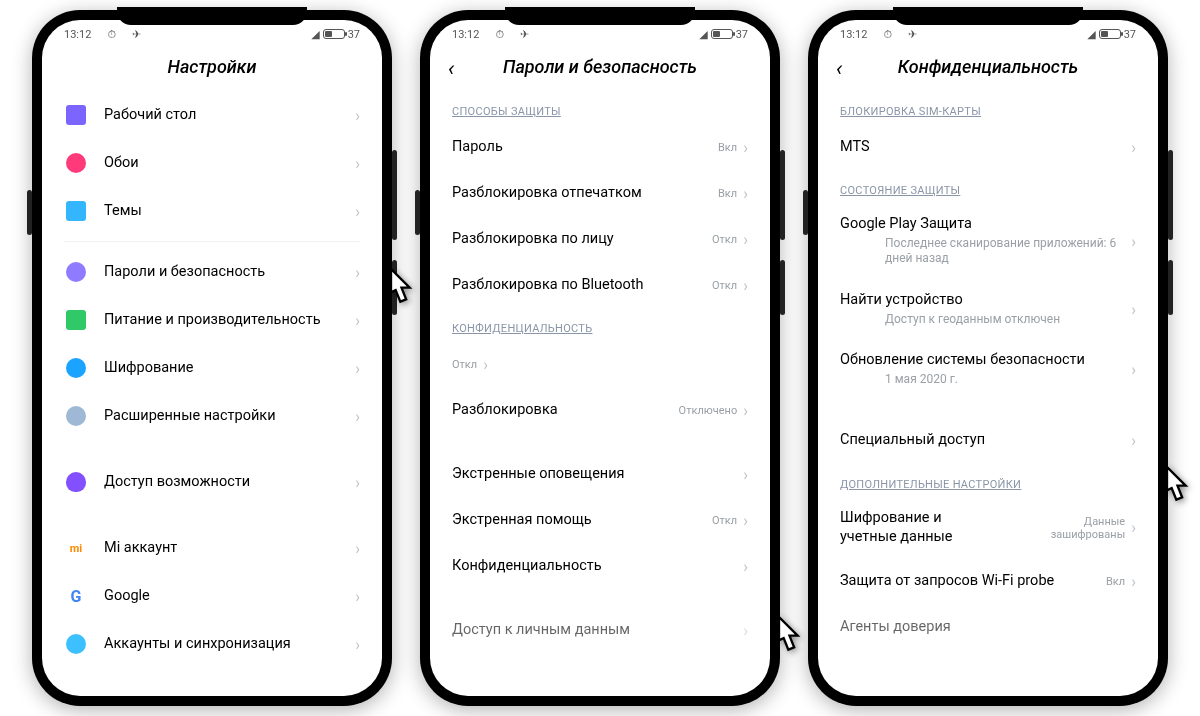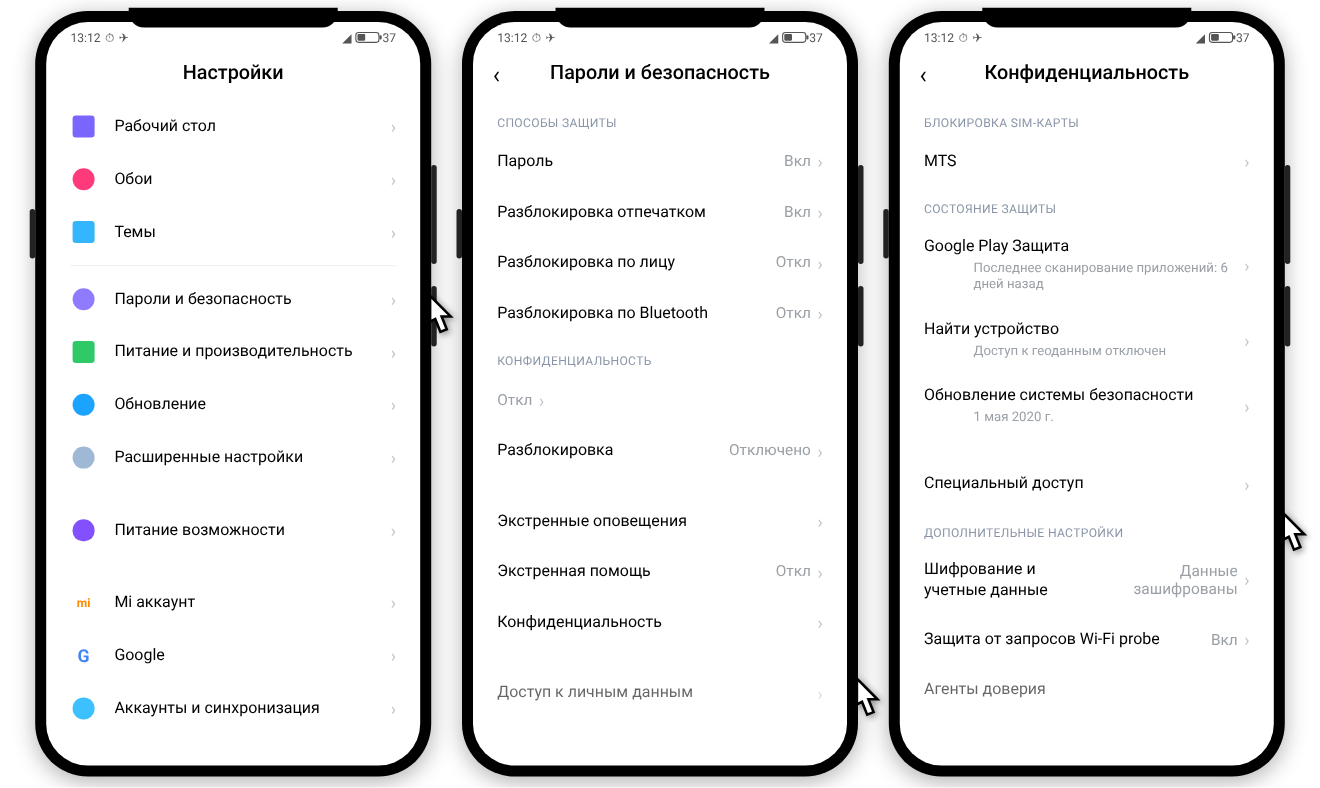--- a/index.html
+++ b/index.html
@@ -47,68 +47,70 @@
   }
   .status-bar {
     height: 28px;
     display: flex;
     justify-content: space-between;
     align-items: center;
     padding: 0 22px;
     font-size: 11px;
     color: #555;
   }
-  .status-left { display:flex; align-items:center; gap:4px;}
+  .status-left { display:flex; align-items:center; gap:16px;}
   .status-right { display:flex; align-items:center; gap:3px;}
   .batt {
     width:22px; height:10px; border:1px solid #555; border-radius:3px;
     position:relative; display:inline-block;
   }
   .batt::after { content:""; position:absolute; right:-3px; top:2px; width:2px; height:4px; background:#555; border-radius:1px;}
   .batt-fill { position:absolute; left:1px; top:1px; bottom:1px; width:35%; background:#555; border-radius:1px;}
   .header {
     text-align:center;
     padding: 8px 0 14px;
     position:relative;
+    font-style:italic;
   }
   .header h1 {
     font-size: 18px;
     font-weight: 500;
     color:#000;
   }
   .back {
     position:absolute; left:18px; top:10px;
     font-size:22px; color:#000;
     cursor:pointer; line-height:1;
   }
   .content { flex:1; overflow:hidden; }
   .section-label {
     font-size: 11px;
     color: #8a96a8;
     letter-spacing: .3px;
     padding: 14px 22px 6px;
     text-transform: uppercase;
+    text-decoration: underline;
   }
   .row {
     display:flex;
     align-items:center;
     padding: 12px 22px;
     min-height: 46px;
     position:relative;
   }
   .row .icon {
     width:24px; height:24px;
     margin-right:16px;
     display:flex; align-items:center; justify-content:center;
     flex-shrink:0;
   }
   .row .texts { flex:1; min-width:0; }
   .row .title { font-size:14.5px; color:#000; line-height:1.3; }
   .row .sub   { font-size:12px; color:#9aa0a6; margin-top:2px; line-height:1.3;margin-left:45px;}
-  .row .value { font-size:14px; color:#9aa0a6; margin-right:6px; white-space:nowrap;}
+  .row .value { font-size:11px; color:#9aa0a6; margin-right:6px; white-space:nowrap;}
   .row .chev  { color:#bfc3c9; font-size:16px; }
   .divider { height:1px; background:#eef0f2; margin: 6px 22px; }
   .spacer  { height: 18px; }
   .cut { opacity:.6; }
 
   
   .ic { width:20px; height:20px; border-radius:3px; }
 
   .cursor {
     position:absolute;
@@ -188,40 +190,40 @@
         <div class="texts">
             <div class="title">Питание и производительность</div>
           </div>
         <span class="chev">›</span>
       </div>
       <div class="row">
         <span class="icon">
             <span class="ic" style="background:#1aa3ff;border-radius:50%"></span>
           </span>
         <div class="texts">
-            <div class="title">Обновление</div>
+            <div class="title">Шифрование</div>
           </div>
         <span class="chev">›</span>
       </div>
       <div class="row">
         <span class="icon">
             <span class="ic" style="background:#9fb8d6;border-radius:50%"></span>
           </span>
         <div class="texts">
             <div class="title">Расширенные настройки</div>
           </div>
         <span class="chev">›</span>
       </div>
       <div class="spacer"></div>
       <div class="row">
         <span class="icon">
             <span class="ic" style="background:#8250ff;border-radius:50% 50% 45% 45%"></span>
           </span>
         <div class="texts">
-            <div class="title">Питание возможности</div>
+            <div class="title">Доступ возможности</div>
           </div>
         <span class="chev">›</span>
       </div>
       <div class="spacer"></div>
       <div class="row">
         <span class="icon">
             <span style="color:#ff8a00;font-weight:bold;font-size:11px">mi</span>
           </span>
         <div class="texts">
             <div class="title">Mi аккаунт</div>

